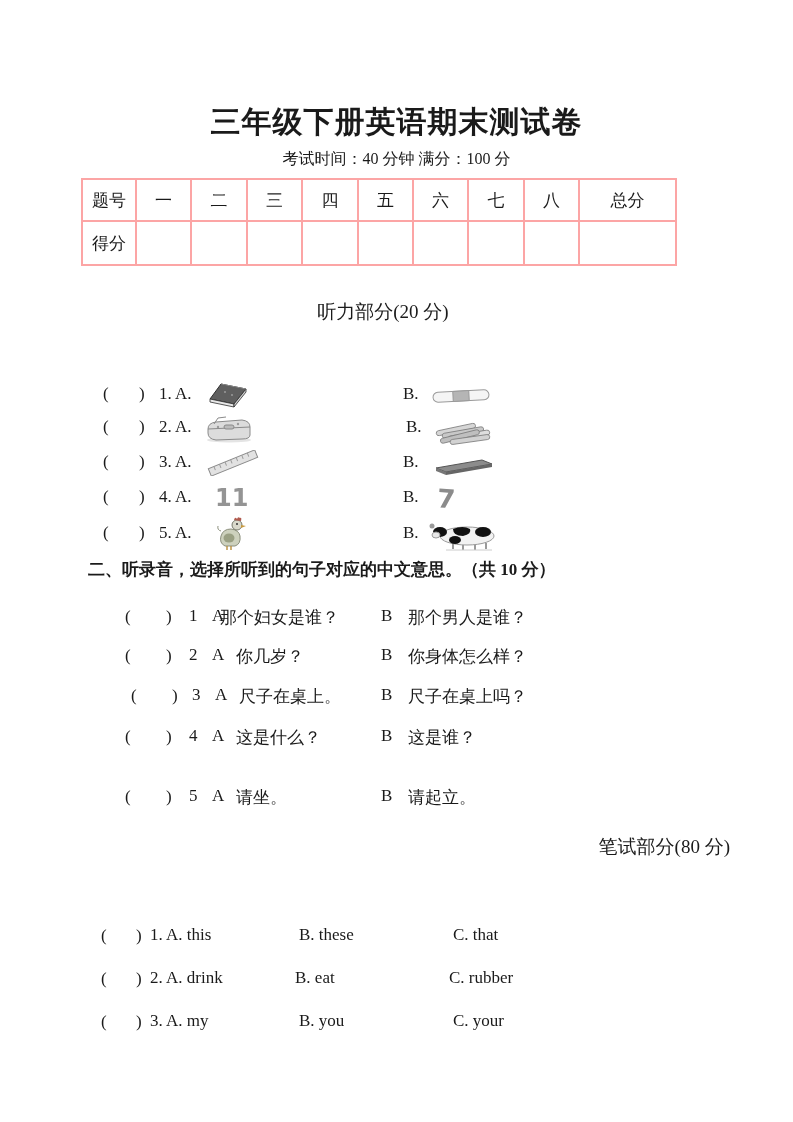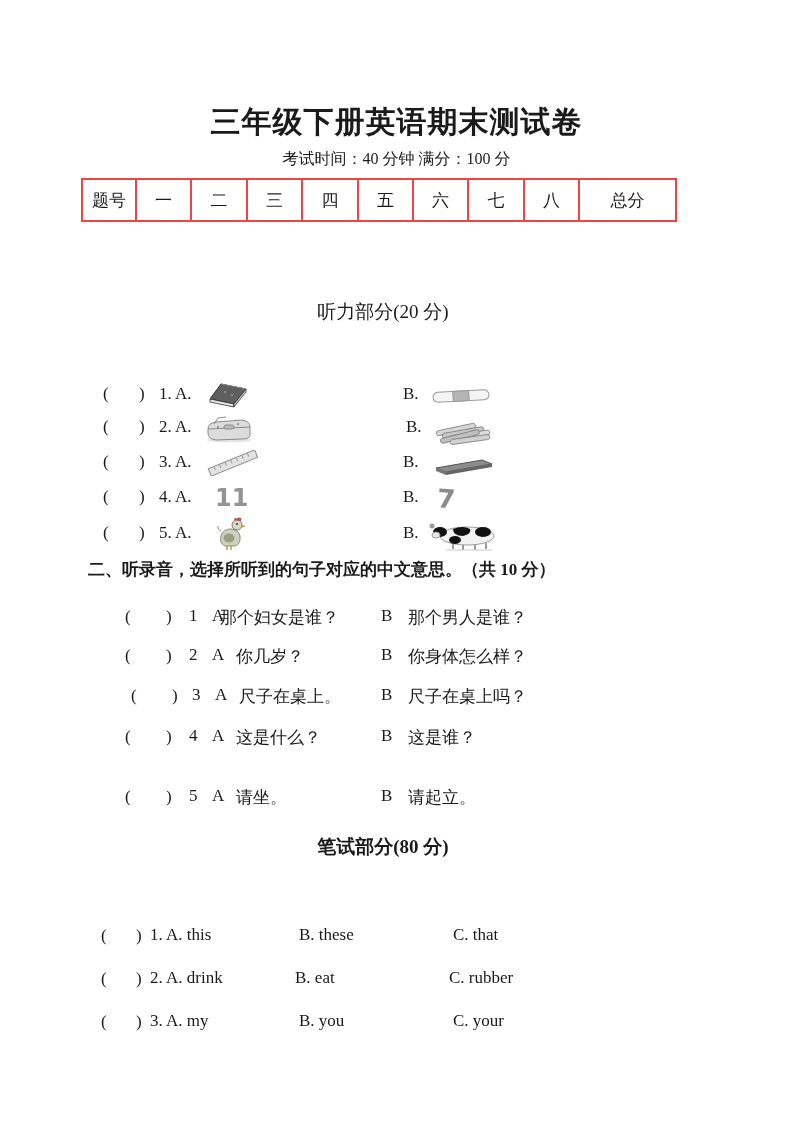--- a/index.html
+++ b/index.html
@@ -20,29 +20,29 @@
   }
   .doc-subtitle{
     top:137px;left:0;width:793px;
     text-align:center;font-size:16px;
   }
   table.score{
     position:absolute;top:166px;left:81px;
     border-collapse:collapse;table-layout:fixed;
   }
   table.score td{
-    border:2px solid #ef4444;
+    border:2px solid #fca5a5;
     text-align:center;vertical-align:middle;
     font-size:17px;padding:0;
   }
   tr.score-head td{height:40px;}
   tr.score-vals td{height:42px;}
   .band{left:0;width:694px;text-align:center;}
   .part-title{font-size:19px;padding-left:36px;}
-  .part-title.bold{font-weight:700;}
+  .part-title.bold{font-weight:400;text-align:right;}
   .sec-heading{left:88px;font-size:17px;white-space:nowrap;}
   .sec-heading.bold{font-weight:700;}
   .row{left:0;width:793px;height:34px;}
   .row span{position:absolute;white-space:nowrap;}
   .pp{font-size:17px;top:3px;}
   .lab{font-size:17px;top:3px;}
   .cn{font-size:17px;top:2px;}
   .en{font-size:17px;top:2px;}
   .icon{display:inline-block;line-height:0;}
   .num-img{
@@ -79,20 +79,32 @@
       <td>一</td>
       <td>二</td>
       <td>三</td>
       <td>四</td>
       <td>五</td>
       <td>六</td>
       <td>七</td>
       <td>八</td>
       <td>总分</td>
     </tr>
+    <tr class="score-vals">
+      <td>得分</td>
+      <td></td>
+      <td></td>
+      <td></td>
+      <td></td>
+      <td></td>
+      <td></td>
+      <td></td>
+      <td></td>
+      <td></td>
+    </tr>
   </tbody>
     </table>
 
   <div class="abs band part-title" style="top:287px">听力部分(20 分)</div>
 
 
   <div class="abs row" style="top:369px">
     <span class="pp" style="left:103px">(</span>
     <span class="pp" style="left:139px">)</span>
     <span class="lab" style="left:159px">1. A.</span>

